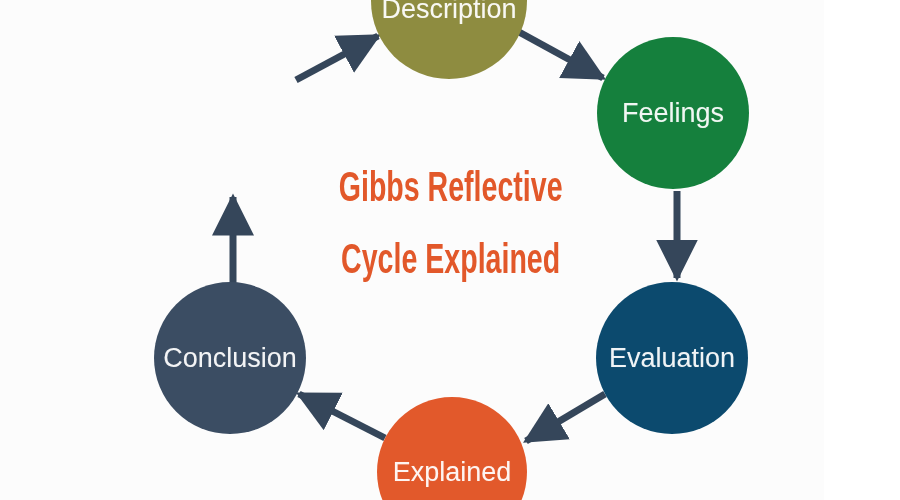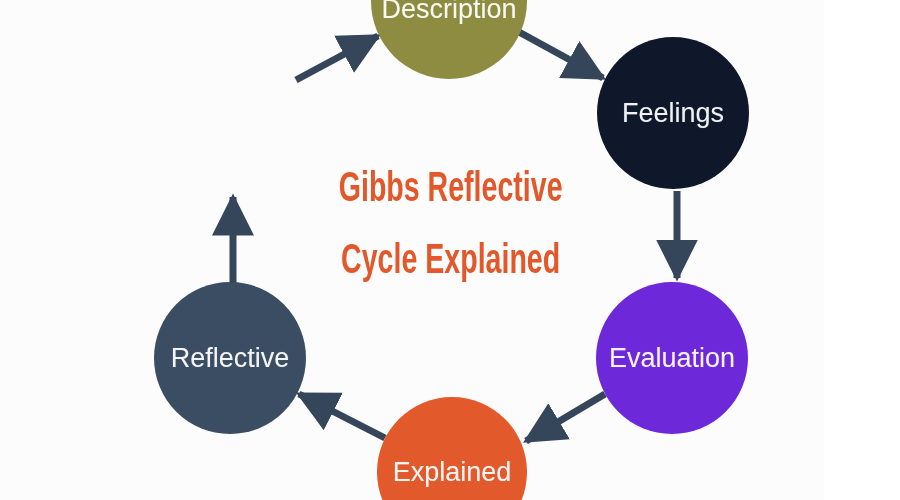--- a/index.html
+++ b/index.html
@@ -79,33 +79,33 @@
     <line x1="677" y1="191" x2="677" y2="278" stroke-width="7" marker-end="url(#ah)" stroke="#35465a"></line>
     <line x1="605" y1="394" x2="526" y2="441" stroke-width="7" marker-end="url(#ah)" stroke="#35465a"></line>
     <line x1="385" y1="438" x2="299" y2="394" stroke-width="7" marker-end="url(#ah)" stroke="#35465a"></line>
     <line x1="233" y1="283" x2="233" y2="197" stroke-width="7" marker-end="url(#ah)" stroke="#35465a"></line>
   </svg>
 
   <div class="stage-circle c-description" style="background-color: rgb(142, 140, 64);">
     <span class="stage-label">Description</span>
   </div>
 
-  <div class="stage-circle c-feelings" style="background-color: #0f172a;">
+  <div class="stage-circle c-feelings" style="background-color: #15803d;">
     <span class="stage-label">Feelings</span>
   </div>
 
-  <div class="stage-circle c-evaluation" style="background-color: #6d28d9;">
+  <div class="stage-circle c-evaluation" style="background-color: #0c4a6e;">
     <span class="stage-label">Evaluation</span>
   </div>
 
   <div class="stage-circle c-analysis" style="background-color: rgb(226, 89, 43);">
     <span class="stage-label">Explained</span>
   </div>
 
   <div class="stage-circle c-conclusion" style="background-color: rgb(59, 77, 99);">
-    <span class="stage-label">Reflective</span>
+    <span class="stage-label">Conclusion</span>
   </div>
 
 
   <div class="title-line title-line-1" style="color: rgb(226, 88, 42);">Gibbs Reflective</div>
   <div class="title-line title-line-2" style="color: rgb(226, 88, 42);">Cycle Explained</div>
 
 </div>
 
 </body></html>

